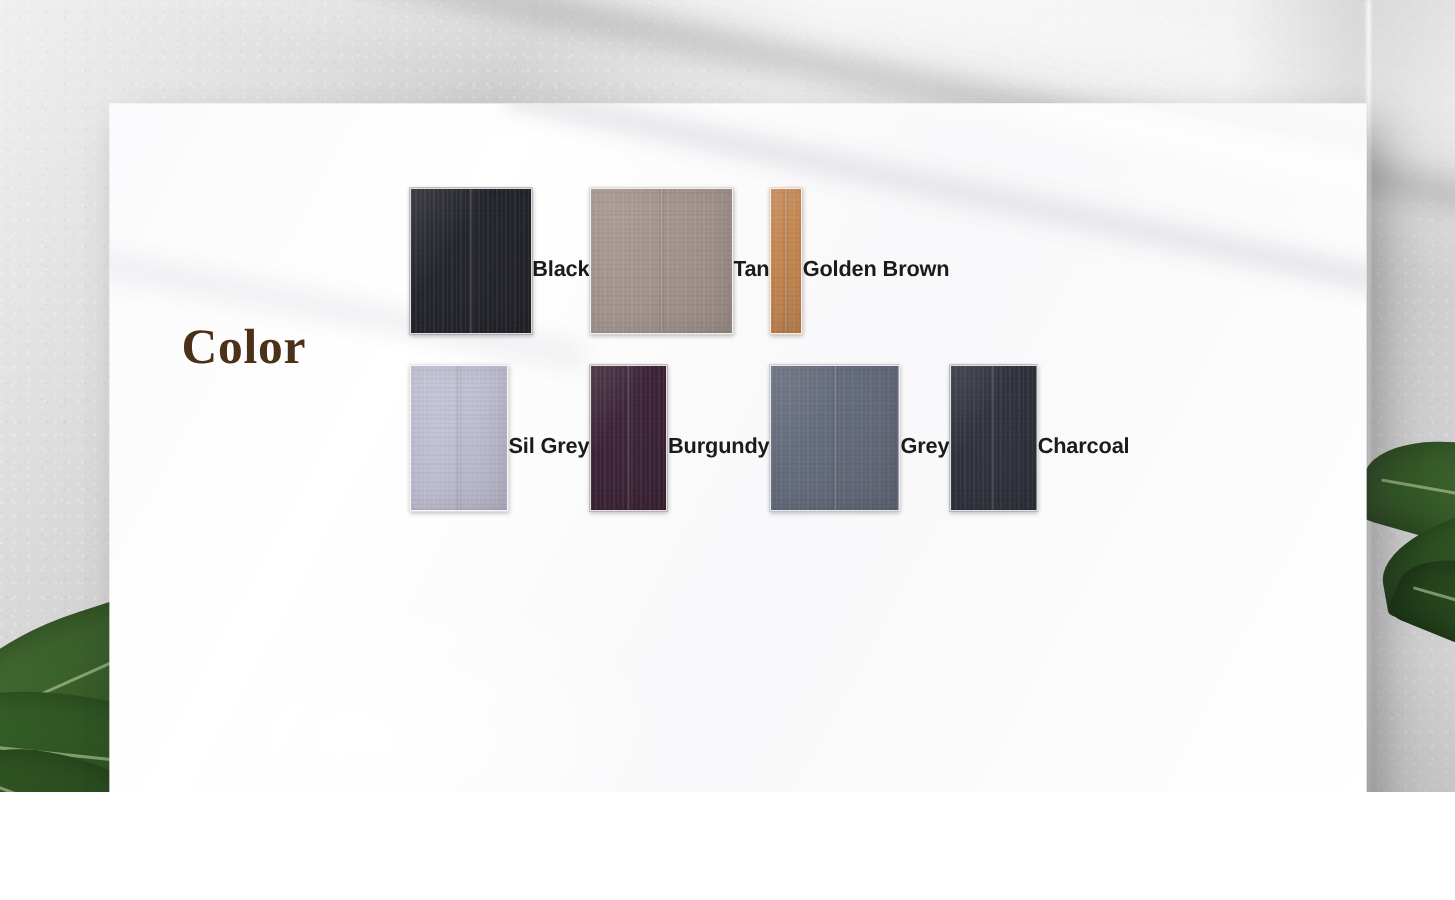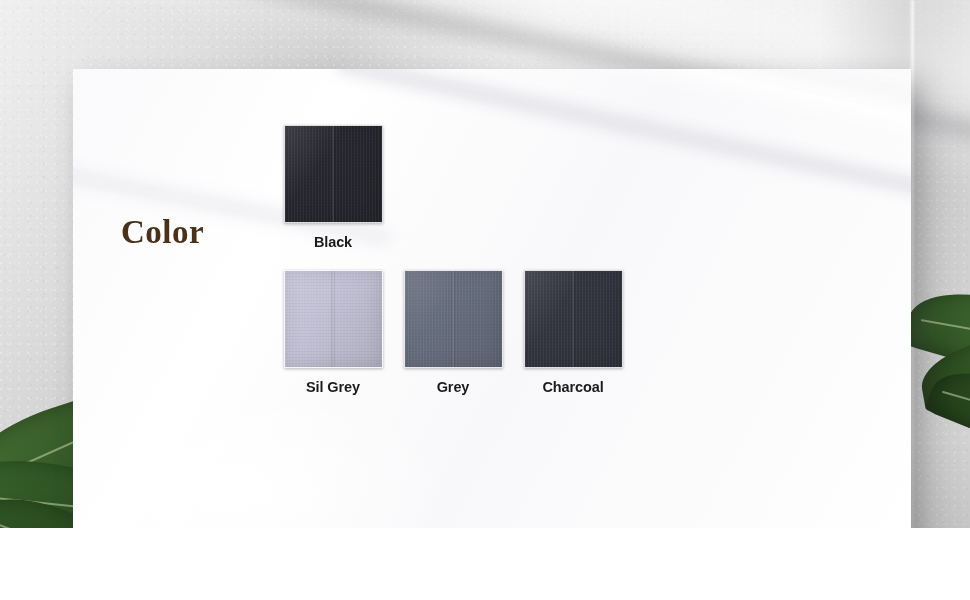--- a/index.html
+++ b/index.html
@@ -181,21 +181,21 @@
     width: 600px;
   }
   .row {
     display: flex;
     align-items: flex-start;
   }
   .row.row-1 { margin-bottom: 20px; }
   .cell {
     width: 120px;
     display: flex;
-    flex-direction: column;
+    flex-direction: row;
     align-items: center;
   }
   .swatch {
     position: relative;
     width: 97px;
     height: 96px;
     border: 1px solid rgba(255,255,255,.85);
     box-shadow:
       0 1px 3px rgba(0,0,0,.28),
       inset 0 0 18px rgba(0,0,0,.10);
@@ -276,37 +276,61 @@
           <div class="cell">
             <div class="swatch" style="background-color:#26262e;">
               <div class="fabric"></div>
               <div class="crease"></div>
               <div class="shade"></div>
             </div>
             <div class="label">Black</div>
           </div>
 
 
-
-
+          <div class="cell">
+            <div class="swatch" style="background-color:#a79791;">
+              <div class="fabric"></div>
+              <div class="crease"></div>
+              <div class="shade"></div>
+            </div>
+            <div class="label">Tan</div>
+          </div>
+
+
+          <div class="cell">
+            <div class="swatch" style="background-color:#cc8d56;">
+              <div class="fabric"></div>
+              <div class="crease"></div>
+              <div class="shade"></div>
+            </div>
+            <div class="label">Golden Brown</div>
+          </div>
 
         </div>
 
         <div class="row row-2">
 
 
           <div class="cell">
             <div class="swatch" style="background-color:#c3c2d6;">
               <div class="fabric"></div>
               <div class="crease"></div>
               <div class="shade"></div>
             </div>
             <div class="label">Sil Grey</div>
           </div>
 
+          <div class="cell">
+            <div class="swatch" style="background-color:#3f2639;">
+              <div class="fabric"></div>
+              <div class="crease"></div>
+              <div class="shade"></div>
+            </div>
+            <div class="label">Burgundy</div>
+          </div>
 
           <div class="cell">
             <div class="swatch" style="background-color:#666d7d;">
               <div class="fabric"></div>
               <div class="crease"></div>
               <div class="shade"></div>
             </div>
             <div class="label">Grey</div>
           </div>
 

